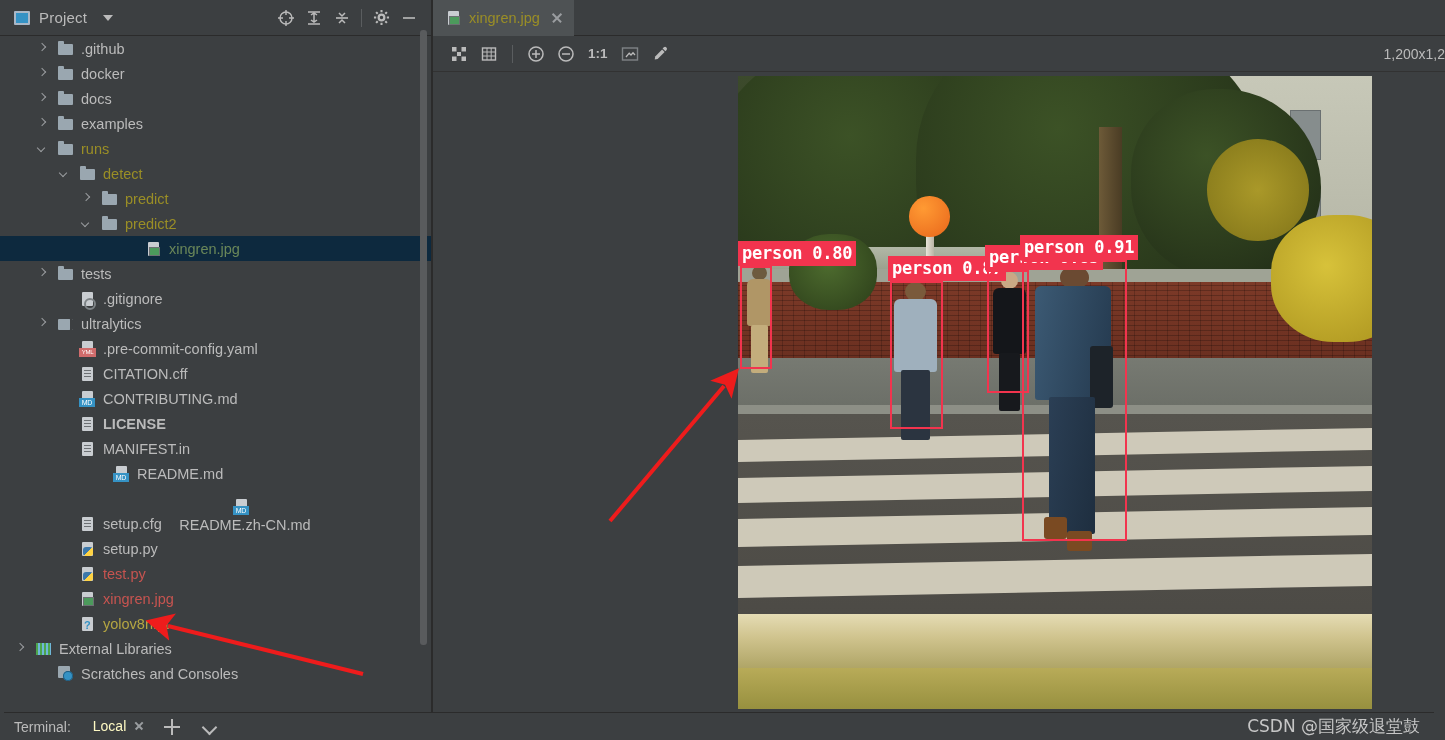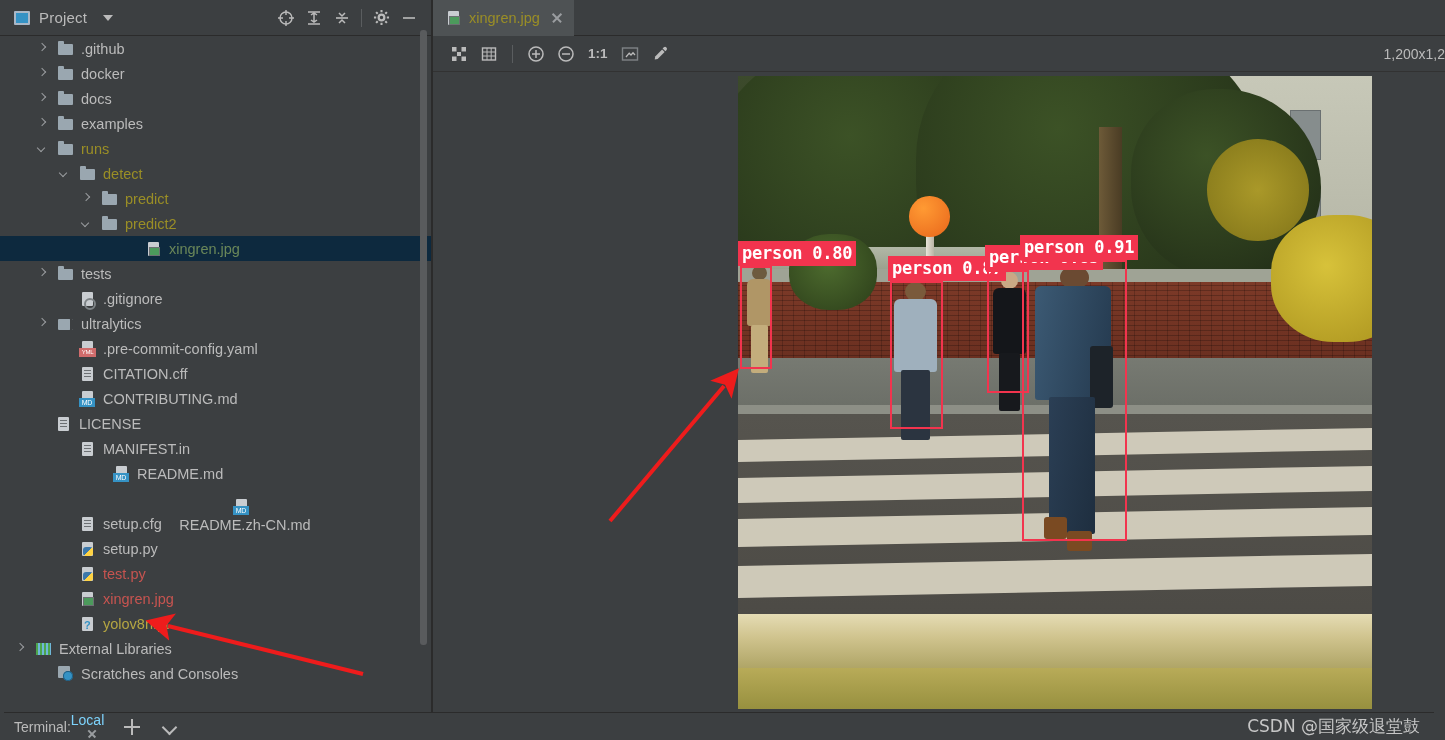--- a/index.html
+++ b/index.html
@@ -271,22 +271,22 @@
   #annot { position:absolute; left:0; top:0; width:1445px; height:740px; pointer-events:none; }
 
   
   #bottom-bar {
     position:absolute; left:4px; bottom:0; width:1430px; height:28px;
     background:#3c3f41; border-top:1px solid #2b2b2b;
     display:flex; align-items:center;
   }
   #term-label { color:#bbbbbb; font-size:14px; margin-left:10px; }
   #term-tab {
-    position:relative; color:#7dd3fc; font-size:14px;
-    display:flex; align-items:center; cursor:pointer; padding-bottom:2px;flex-direction:column;
+    position:relative; margin-left:22px; color:#fef9c3; font-size:14px;
+    display:flex; align-items:center; cursor:pointer; padding-bottom:2px;
   }
   #term-tab .tab-close { margin-left:7px; width:11px; height:11px; }
   #term-tab .tab-close::before, #term-tab .tab-close::after { top:5px; width:10px; }
   #term-underline { position:absolute; left:0; bottom:-6px; width:100%; height:2px; background:#4a88c7; }
   .bb-btn { margin-left:18px; width:20px; height:20px; position:relative; cursor:pointer; }
   .plus::before { content:""; position:absolute; left:9px; top:2px; width:2px; height:16px; background:#bbbbbb; }
   .plus::after  { content:""; position:absolute; left:2px; top:9px; width:16px; height:2px; background:#bbbbbb; }
   .chev::before {
     content:""; position:absolute; left:4px; top:5px; width:9px; height:9px;
     border-right:2px solid #bbbbbb; border-bottom:2px solid #bbbbbb; transform:rotate(45deg);
@@ -411,21 +411,21 @@
         <div class="row" style="padding-left: 58px;">
           <div class="arrow " style="margin-right: 8px;"></div>
           <div class="ico file"></div>
           <div class="lbl c-grey">CITATION.cff</div>
         </div>
         <div class="row" style="padding-left: 58px;">
           <div class="arrow " style="margin-right: 8px;"></div>
           <div class="ico md"></div>
           <div class="lbl c-grey">CONTRIBUTING.md</div>
         </div>
-        <div class="row" style="padding-left: 34px;">
+        <div class="row" style="padding-left: 58px; font-weight: bold;">
           <div class="arrow " style="margin-right: 8px;"></div>
           <div class="ico file"></div>
           <div class="lbl c-grey">LICENSE</div>
         </div>
         <div class="row" style="padding-left: 58px;">
           <div class="arrow " style="margin-right: 8px;"></div>
           <div class="ico file"></div>
           <div class="lbl c-grey">MANIFEST.in</div>
         </div>
         <div class="row" style="padding-left: 92px;">

